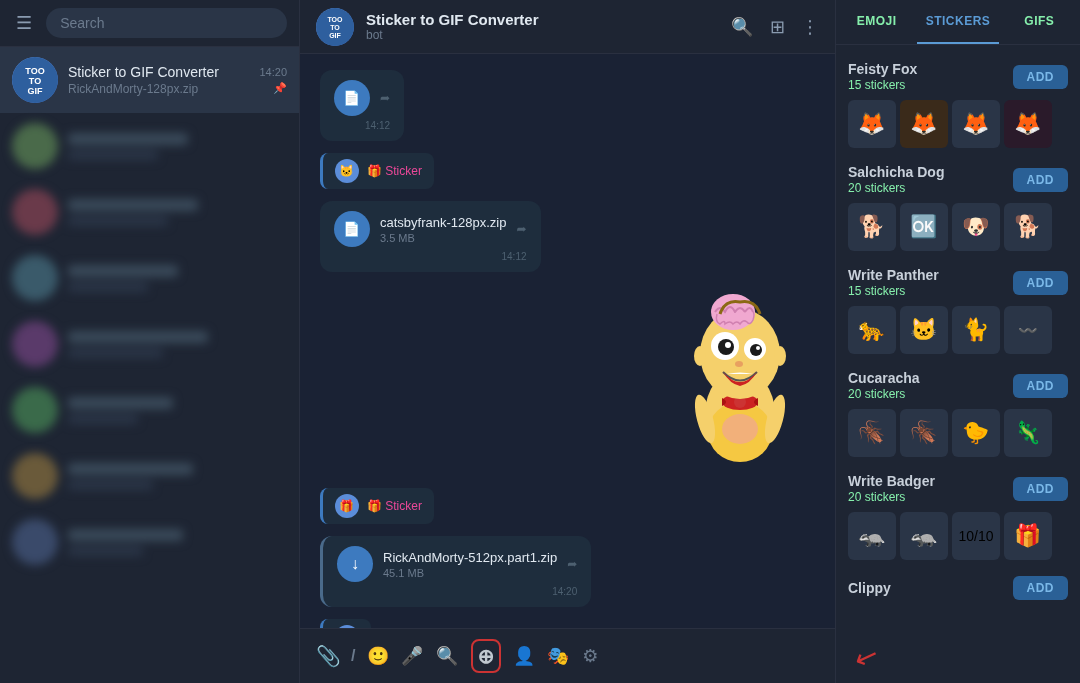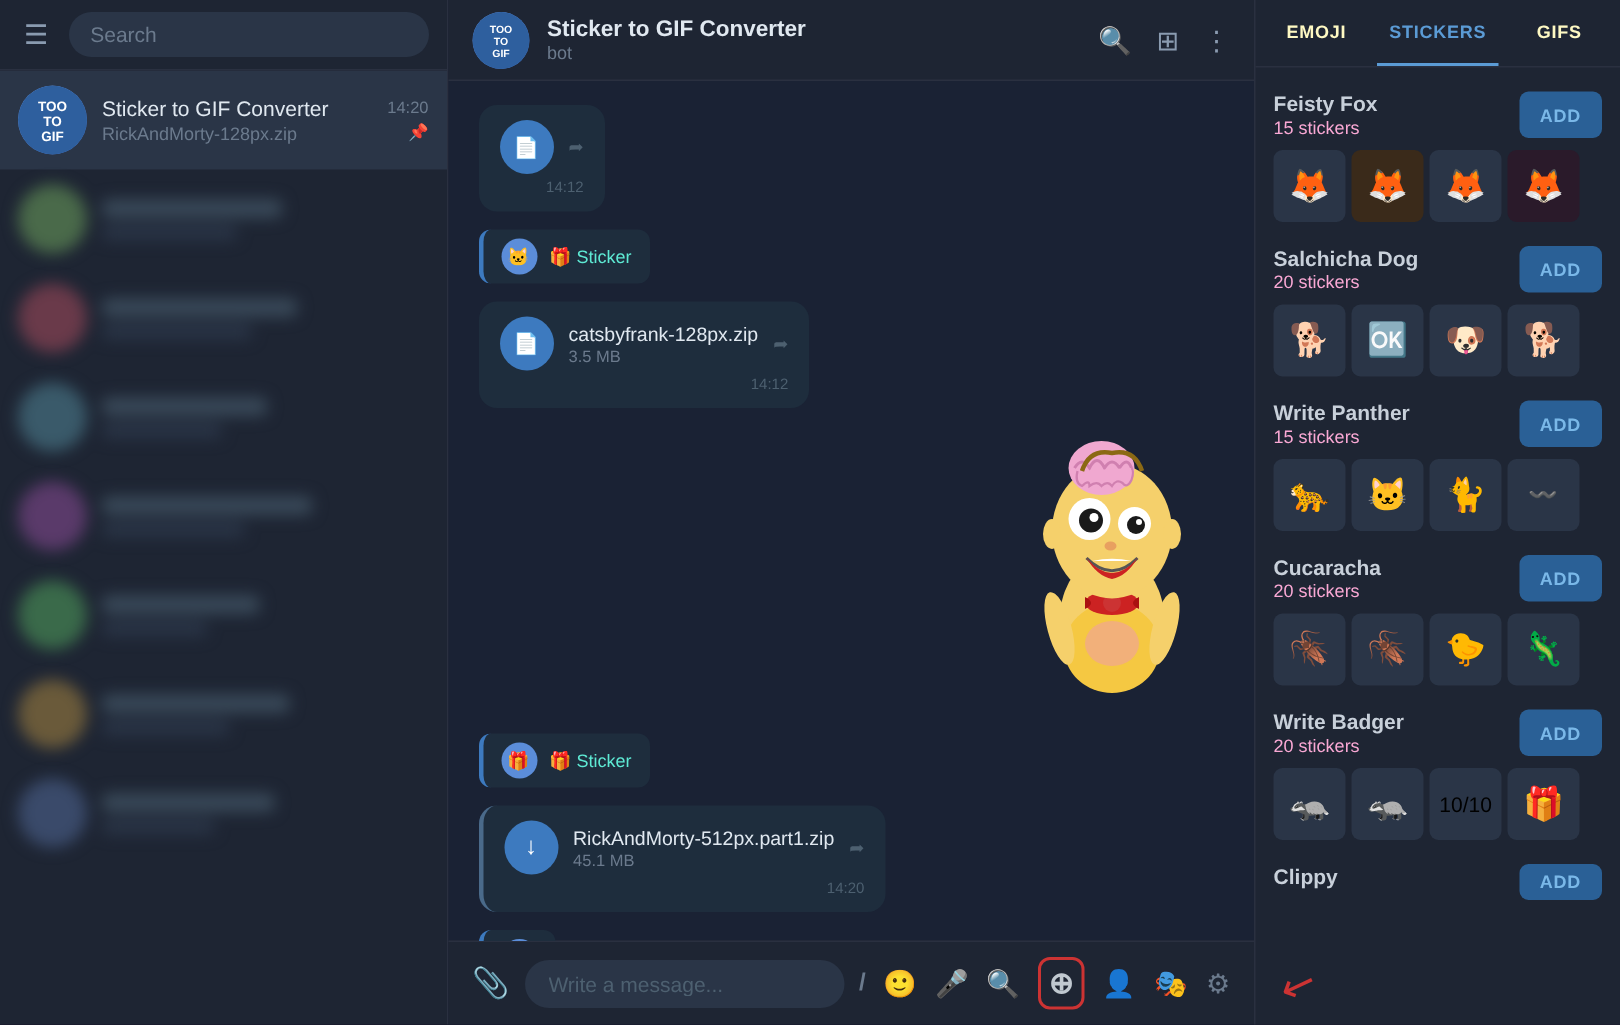--- a/index.html
+++ b/index.html
@@ -42,49 +42,49 @@
     
     .msg-file { background: #1e2d3d; border-radius: 12px; padding: 10px 14px; max-width: 320px; align-self: flex-start; }
     .msg-file-row { display: flex; align-items: center; gap: 10px; }
     .file-icon { width: 36px; height: 36px; background: #3d7abf; border-radius: 50%; display: flex; align-items: center; justify-content: center; color: #fff; font-size: 14px; flex-shrink: 0; }
     .file-name { color: #e0e8f0; font-size: 13px; font-weight: 500; }
     .file-size { color: #6b7a8d; font-size: 11px; margin-top: 2px; }
     .msg-time { color: #4d6070; font-size: 10px; text-align: right; margin-top: 4px; display: flex; align-items: center; justify-content: flex-end; gap: 4px; }
     .forward-btn { color: #4d6070; font-size: 12px; cursor: pointer; }
 
     .sticker-indicator { background: #1e2d3d; border-radius: 8px; padding: 6px 12px; max-width: 200px; align-self: flex-start; display: flex; align-items: center; gap: 8px; border-left: 3px solid #3d7abf; }
-    .sticker-text { color: #5eead4; font-size: 12px; }
+    .sticker-text { color: #ec4899; font-size: 12px; }
 
     .sticker-msg { align-self: flex-end; }
 
     .msg-download { background: #1e2d3d; border-radius: 12px; padding: 10px 14px; max-width: 340px; align-self: flex-start; border-left: 3px solid #4a6a8a; }
     .download-row { display: flex; align-items: center; gap: 10px; }
     .download-btn { width: 36px; height: 36px; background: #3d7abf; border-radius: 50%; display: flex; align-items: center; justify-content: center; color: #fff; font-size: 16px; flex-shrink: 0; }
 
     
     .chat-input-area { background: #1e2533; border-top: 1px solid #2a3040; padding: 10px 16px; display: flex; align-items: center; gap: 10px; }
     .attach-btn { color: #6b7a8d; font-size: 20px; cursor: pointer; }
     .input-box { flex: 1; background: #2a3547; border: none; border-radius: 20px; padding: 8px 16px; color: #c8d0da; font-size: 14px; outline: none; }
     .input-box::placeholder { color: #4d6070; }
     .input-icons { display: flex; gap: 12px; align-items: center; }
     .input-icon { color: #6b7a8d; font-size: 18px; cursor: pointer; }
     .input-icon-highlight { color: #6b7a8d; font-size: 18px; cursor: pointer; border: 2px solid #e05252; border-radius: 8px; padding: 4px; }
 
     
     .sticker-panel { width: 245px; background: #1e2533; border-left: 1px solid #2a3040; display: flex; flex-direction: column; }
     .panel-tabs { display: flex; border-bottom: 1px solid #2a3040; }
-    .panel-tab { flex: 1; text-align: center; padding: 14px 0; font-size: 12px; font-weight: 600; letter-spacing: 0.5px; color: #fef9c3; cursor: pointer; }
+    .panel-tab { flex: 1; text-align: center; padding: 14px 0; font-size: 12px; font-weight: 600; letter-spacing: 0.5px; color: #86efac; cursor: pointer; }
     .panel-tab-active { color: #5b9bd5; border-bottom: 2px solid #5b9bd5; }
 
     .panel-content { flex: 1; overflow-y: auto; padding: 8px 0; }
 
     .sticker-section { padding: 8px 12px; }
-    .section-header { display: flex; justify-content: space-between; margin-bottom: 8px; }
+    .section-header { display: flex; align-items: center; justify-content: space-between; margin-bottom: 8px; }
     .section-name { color: #c8d0da; font-size: 14px; font-weight: 600; }
-    .section-count { color: #f9a8d4; font-size: 12px; margin-top: 1px; }
+    .section-count { color: #86efac; font-size: 12px; margin-top: 1px; }
     .add-btn { background: #2a6096; color: #7ab8e8; font-size: 12px; font-weight: 600; border: none; border-radius: 6px; padding: 5px 14px; cursor: pointer; letter-spacing: 0.5px; }
 
     .sticker-grid { display: flex; gap: 4px; flex-wrap: wrap; }
     .sticker-thumb { width: 48px; height: 48px; border-radius: 6px; background: #2a3547; display: flex; align-items: center; justify-content: center; font-size: 22px; cursor: pointer; }
 
     
     ::-webkit-scrollbar { width: 4px; }
     ::-webkit-scrollbar-track { background: transparent; }
     ::-webkit-scrollbar-thumb { background: #3a4a5a; border-radius: 4px; }
   </style>
@@ -289,21 +289,20 @@
 
     <div class="sticker-indicator">
       <div style="width:24px;height:24px;background:#5b8dd9;border-radius:50%;display:flex;align-items:center;justify-content:center;font-size:12px;">🎁</div>
 
     </div>
 
   </div>
 
   <div class="chat-input-area">
     <span class="attach-btn">📎</span>
-    <input class="input-box" type="text" placeholder="Write a message..." style="">
     <div class="input-icons">
       <span class="input-icon" style="font-size:16px;font-weight:bold;color:#6b7a8d;">/</span>
       <span class="input-icon">🙂</span>
       <span class="input-icon">🎤</span>
       <span class="input-icon">🔍</span>
       <span class="input-icon-highlight" style="font-size:20px;font-weight:bold;color:#c0c8d0;border:2px solid #cc3333;border-radius:8px;padding:3px 5px;">⊕</span>
       <span class="input-icon">👤</span>
       <span class="input-icon">🎭</span>
       <span class="input-icon">⚙</span>
     </div>

